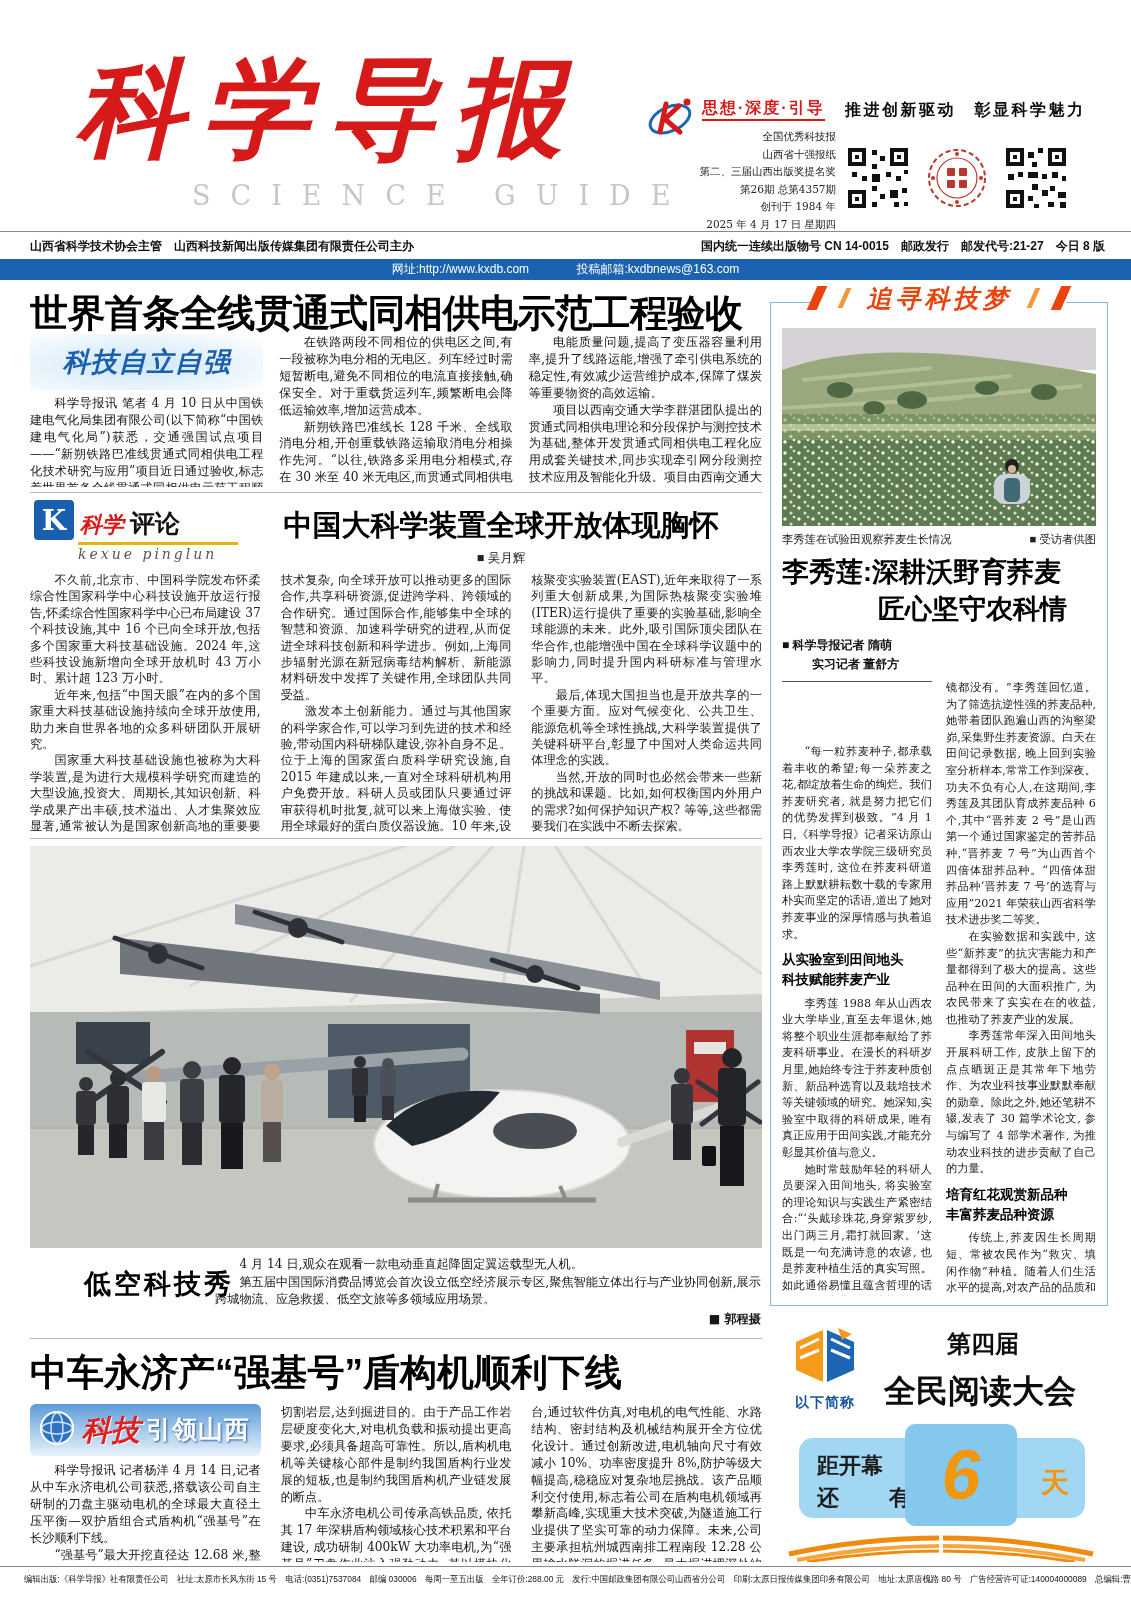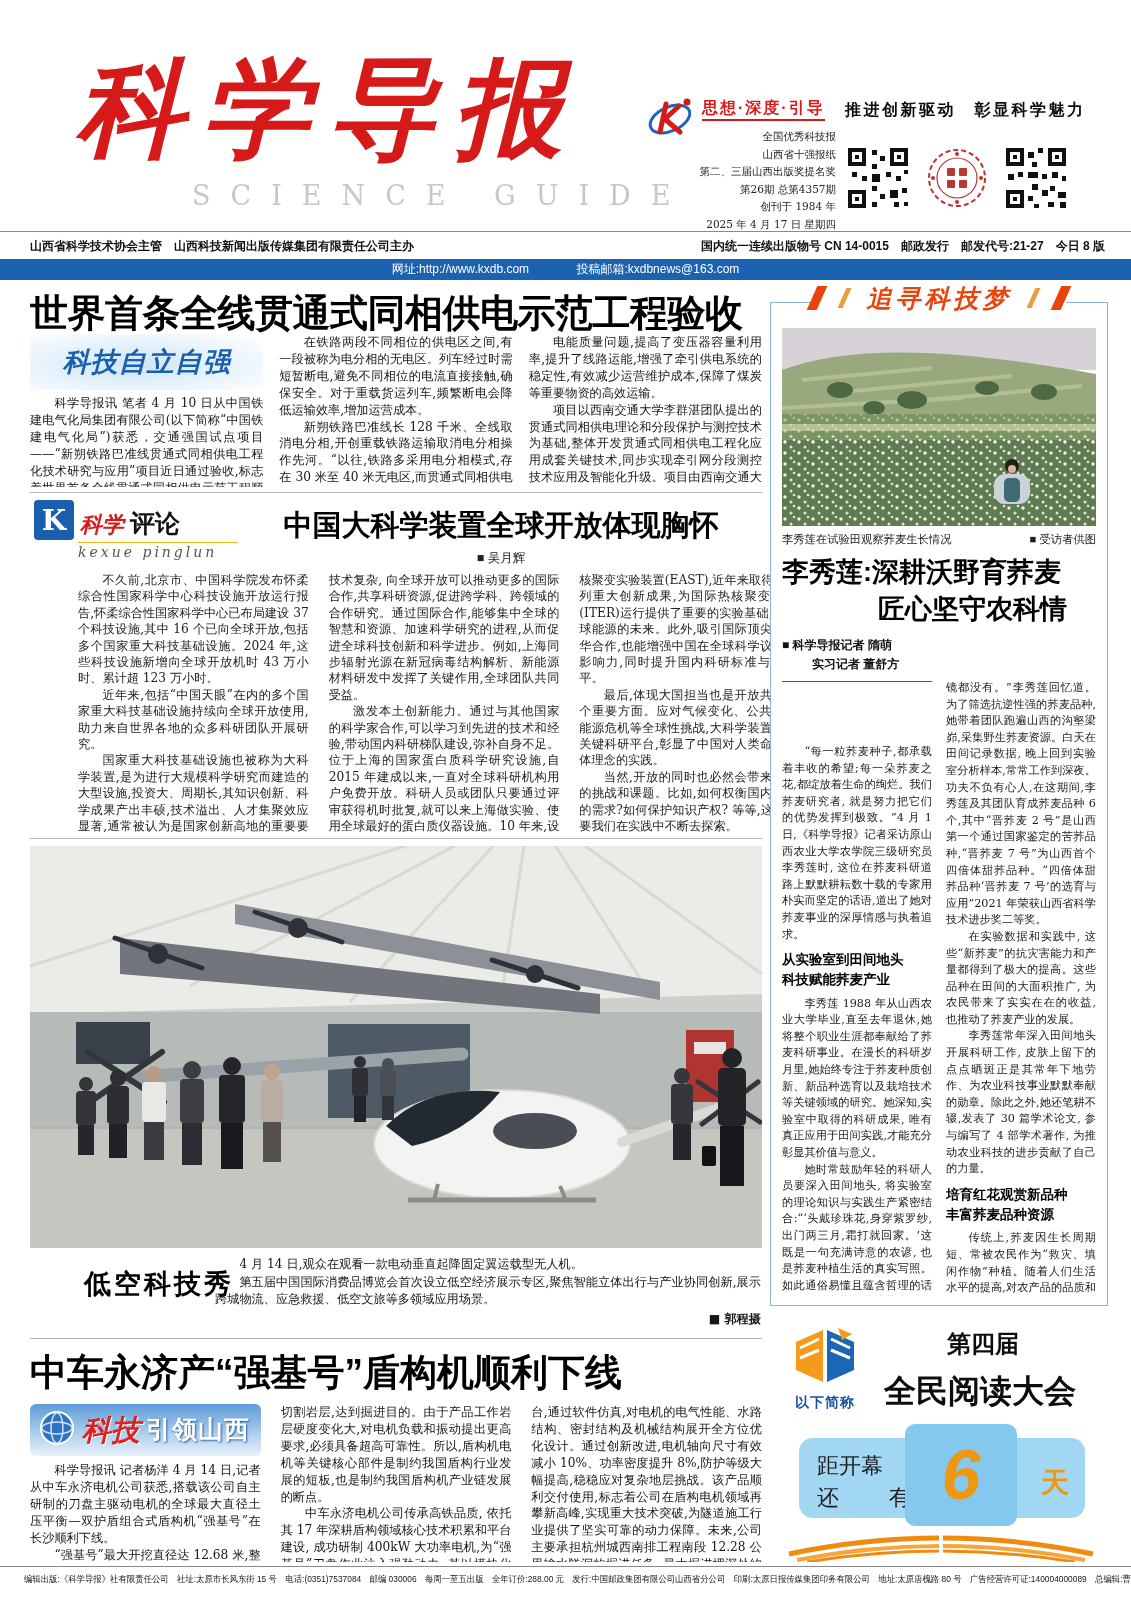--- a/index.html
+++ b/index.html
@@ -36,24 +36,24 @@
     font-family:"DejaVu Serif",serif;font-size:27px;font-weight:bold;font-style:italic;color:#1a5fae;letter-spacing:1px;white-space:nowrap;}
   #rule2{left:30px;top:492px;width:732px;border-top:1px solid #b5b5b5;}
   
   #cmt-logo{left:34px;top:500px;width:205px;height:62px;}
   #cmt-logo .row{display:flex;align-items:flex-end;gap:6px;}
   #kbox{width:40px;height:40px;background:#1a5fae;border-radius:4px;color:#fff;display:flex;align-items:center;
     justify-content:center;font-family:"DejaVu Serif",serif;font-size:28px;font-weight:bold;}
   #kx{font-family:"DejaVu Serif",serif;font-style:italic;font-weight:bold;font-size:22px;color:#d61a1a;}
   #pl{font-size:25px;font-weight:900;color:#111;}
   #pinyin{font-family:"DejaVu Serif",serif;font-style:italic;font-size:14px;color:#555;letter-spacing:3px;
-    border-top:1px solid #eab308;margin-top:2px;padding-top:1px;width:160px;margin-left:44px;}
+    border-top:3px solid #eab308;margin-top:2px;padding-top:1px;width:160px;margin-left:44px;}
   #cmt-title{left:240px;top:506px;width:522px;text-align:center;font-size:29px;font-weight:900;color:#000;white-space:nowrap;}
   #cmt-byline{left:240px;top:550px;width:522px;text-align:center;font-size:12.5px;color:#222;}
-  #cmt-cols{left:30px;top:572px;width:732px;height:260px;display:flex;gap:20px;margin-left:48px;}
+  #cmt-cols{left:30px;top:572px;width:732px;height:260px;display:flex;gap:20px;}
   #cmt-cols .col3{font-size:12.2px;line-height:16.4px;color:#222;}
   #rule3{left:30px;top:838px;width:732px;border-top:1px solid #b5b5b5;}
   
   #main-photo{left:30px;top:846px;width:732px;height:402px;background:#c9c9c5;}
   
   #photo-label{left:84px;top:1266px;font-size:27px;font-weight:900;letter-spacing:3px;color:#000;}
   #photo-caption{left:215px;top:1256px;width:546px;height:74px;font-family:"DejaVu Serif",serif;
     font-size:12.2px;line-height:17.5px;color:#161616;position:absolute;}
   #photo-credit{position:absolute;right:0;bottom:2px;font-weight:bold;}
   #rule4{left:30px;top:1338px;width:732px;border-top:1px solid #b5b5b5;}
@@ -92,21 +92,21 @@
   #rt-byline-space{height:64px;}
   
   #ad{left:775px;top:1316px;width:332px;height:246px;}
   #ad-logo{position:absolute;left:12px;top:10px;width:76px;height:92px;text-align:center;}
   #ad-logo .t{font-size:14px;font-weight:900;color:#17529e;letter-spacing:1px;margin-top:2px;}
   #ad-line1{position:absolute;left:92px;top:12px;width:232px;text-align:center;font-family:"DejaVu Serif",serif;
     font-size:24px;font-weight:900;color:#0d0d0d;}
   #ad-line2{position:absolute;left:80px;top:54px;width:250px;text-align:center;font-family:"DejaVu Serif",serif;
     font-size:32px;font-weight:900;color:#0d0d0d;white-space:nowrap;}
   #ad-panel{position:absolute;left:24px;top:122px;width:286px;height:80px;background:#a2d7f3;border-radius:14px;}
-  #ad-pre{position:absolute;left:18px;top:12px;font-size:22px;font-weight:400;color:#1c1c1c;line-height:1.45;}
+  #ad-pre{position:absolute;left:18px;top:12px;font-size:22px;font-weight:700;color:#1c1c1c;line-height:1.45;}
   #ad-pre .sp{letter-spacing:14px;}
   #ad-tile{position:absolute;left:106px;top:-14px;width:112px;height:102px;background:#85c8ed;border-radius:10px;
     display:flex;align-items:center;justify-content:center;font-size:70px;font-weight:900;font-style:italic;color:#f0970f;}
   #ad-unit{position:absolute;right:16px;top:26px;font-size:28px;font-weight:900;color:#f0970f;}
   #ad-book{position:absolute;left:6px;top:206px;width:320px;height:40px;}
 </style>
 </head>
 <body>
 
 <div id="page">

